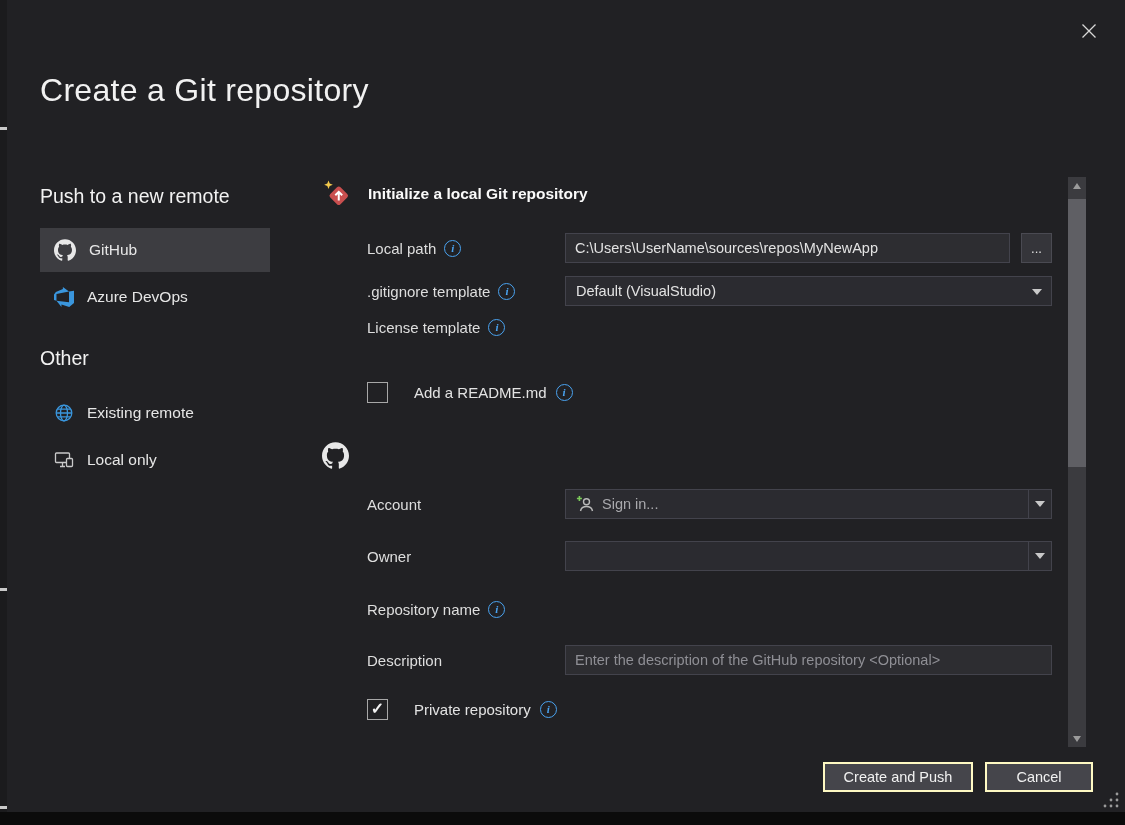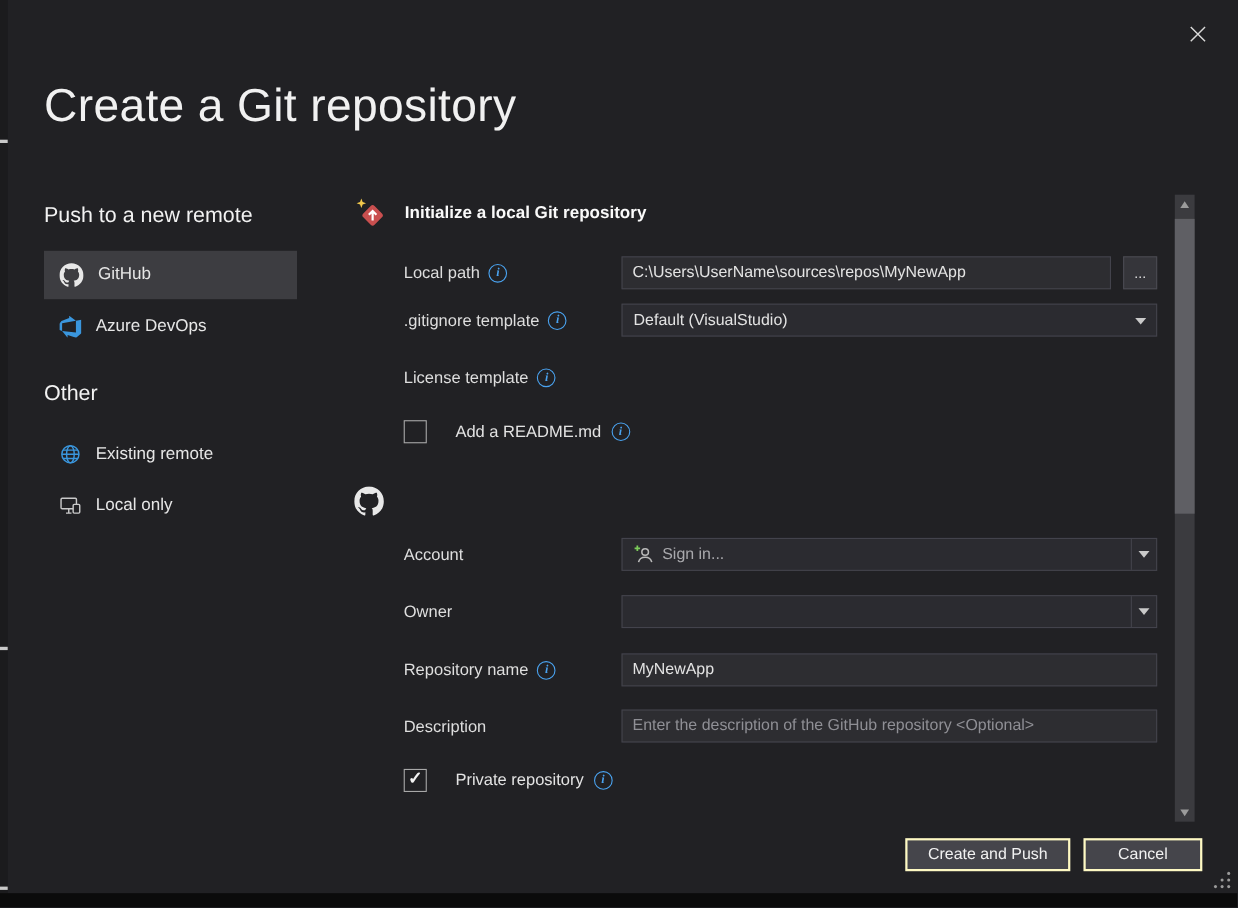--- a/index.html
+++ b/index.html
@@ -13,21 +13,21 @@
   }
 
   
   .window-left-strip { position: absolute; left: 0; top: 0; width: 7px; height: 812px; background: #1b1b1d; }
   .window-bottom-strip { position: absolute; left: 0; right: 0; bottom: 0; height: 13px; background: #0b0b0b; }
   .edge-mark { position: absolute; left: 0; width: 7px; height: 3px; background: #c9c9c9; }
   .em1 { top: 127px; } .em2 { top: 588px; } .em3 { top: 806px; }
 
   .close-btn { position: absolute; top: 15px; right: 20px; width: 32px; height: 32px; background: transparent; border: none; cursor: pointer; display: flex; align-items: center; justify-content: center; }
 
-  .title { position: absolute; left: 40px; top: 72px; font-size: 42px; font-weight: 300; color: #f1f1f1; letter-spacing: .3px; }
+  .title { position: absolute; left: 40px; top: 72px; font-size: 32px; font-weight: 300; color: #f1f1f1; letter-spacing: .3px; }
 
   
   .sidebar { position: absolute; left: 40px; top: 0; width: 230px; height: 600px; }
   .side-heading { position: absolute; left: 0; font-size: 19.5px; color: #f2f2f2; }
   .sh-push { top: 185px; }
   .sh-other { top: 347px; }
   .side-item { position: absolute; left: 0; width: 230px; display: flex; align-items: center; gap: 13px; padding-left: 14px; color: #e6e6e6; font-size: 15.5px; cursor: pointer; }
   .side-item.selected { background: #3d3d41; }
   .si-github { top: 228px; height: 44px; }
   .si-azure { top: 277px; height: 40px; }
@@ -37,21 +37,21 @@
 
   
   .section-header { position: absolute; left: 322px; display: flex; align-items: center; gap: 16px; }
   .sh1 { top: 179px; }
   .sh2 { top: 442px; }
   .section-title { font-size: 15.5px; font-weight: 700; color: #fafafa; }
 
   .row { position: absolute; display: flex; align-items: center; }
   .r-localpath { left: 367px; top: 224px; height: 48px; }
   .r-gitignore { left: 367px; top: 276px; height: 30px; }
-  .r-license   { left: 367px; top: 328px; height: 30px; }
+  .r-license   { left: 367px; top: 312px; height: 30px; }
   .r-readme    { left: 367px; top: 380px; height: 24px; }
   .r-account   { left: 367px; top: 489px; height: 30px; }
   .r-owner     { left: 367px; top: 541px; height: 30px; align-items: center; }
   .r-reponame  { left: 367px; top: 594px; height: 30px; }
   .r-desc      { left: 367px; top: 645px; height: 30px; }
   .r-private   { left: 367px; top: 697px; height: 24px; }
 
   .field-label { width: 198px; display: flex; align-items: center; gap: 8px; color: #dedede; font-size: 15px; flex: 0 0 auto; }
 
   .info-icon { width: 17px; height: 17px; border-radius: 50%; border: 1px solid #4aa3f0; color: #4aa3f0; display: inline-flex; align-items: center; justify-content: center; flex: 0 0 auto; cursor: default; }
@@ -236,21 +236,20 @@
             <span class="chevron"></span>
           </span>
       </div>
     </div>
 
     <div class="row r-reponame">
       <span class="field-label">
         <span>Repository name</span>
         <span class="info-icon"></span>
       </span>
-      <input class="text-input wide" type="text" value="MyNewApp" style="">
     </div>
 
     <div class="row r-desc">
       <span class="field-label">
         <span>Description</span>
       </span>
       <input class="text-input wide" type="text" placeholder="Enter the description of the GitHub repository &lt;Optional&gt;" style="">
     </div>
 
     <div class="row r-private">

